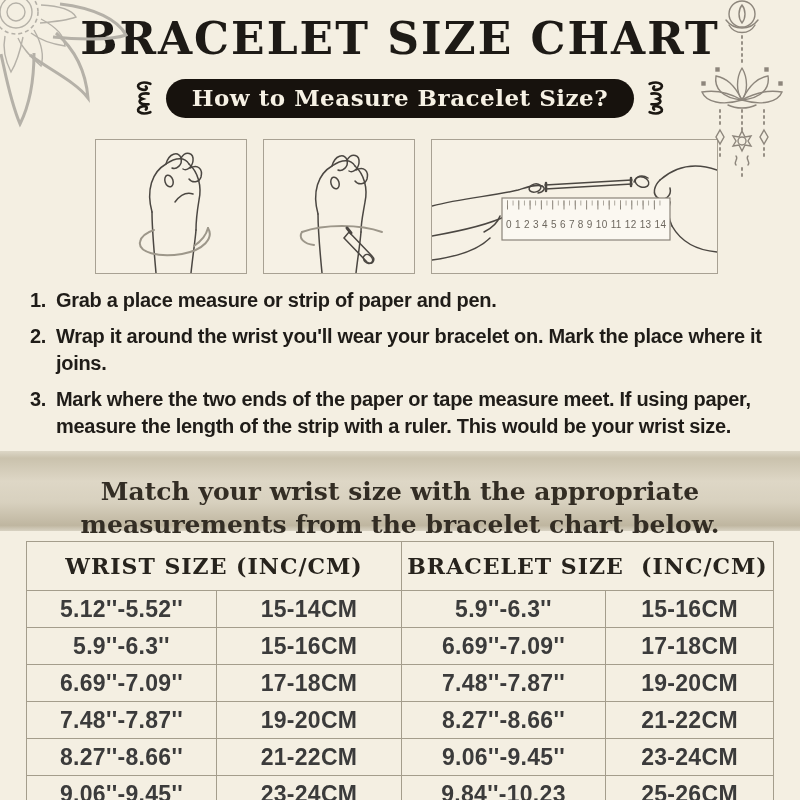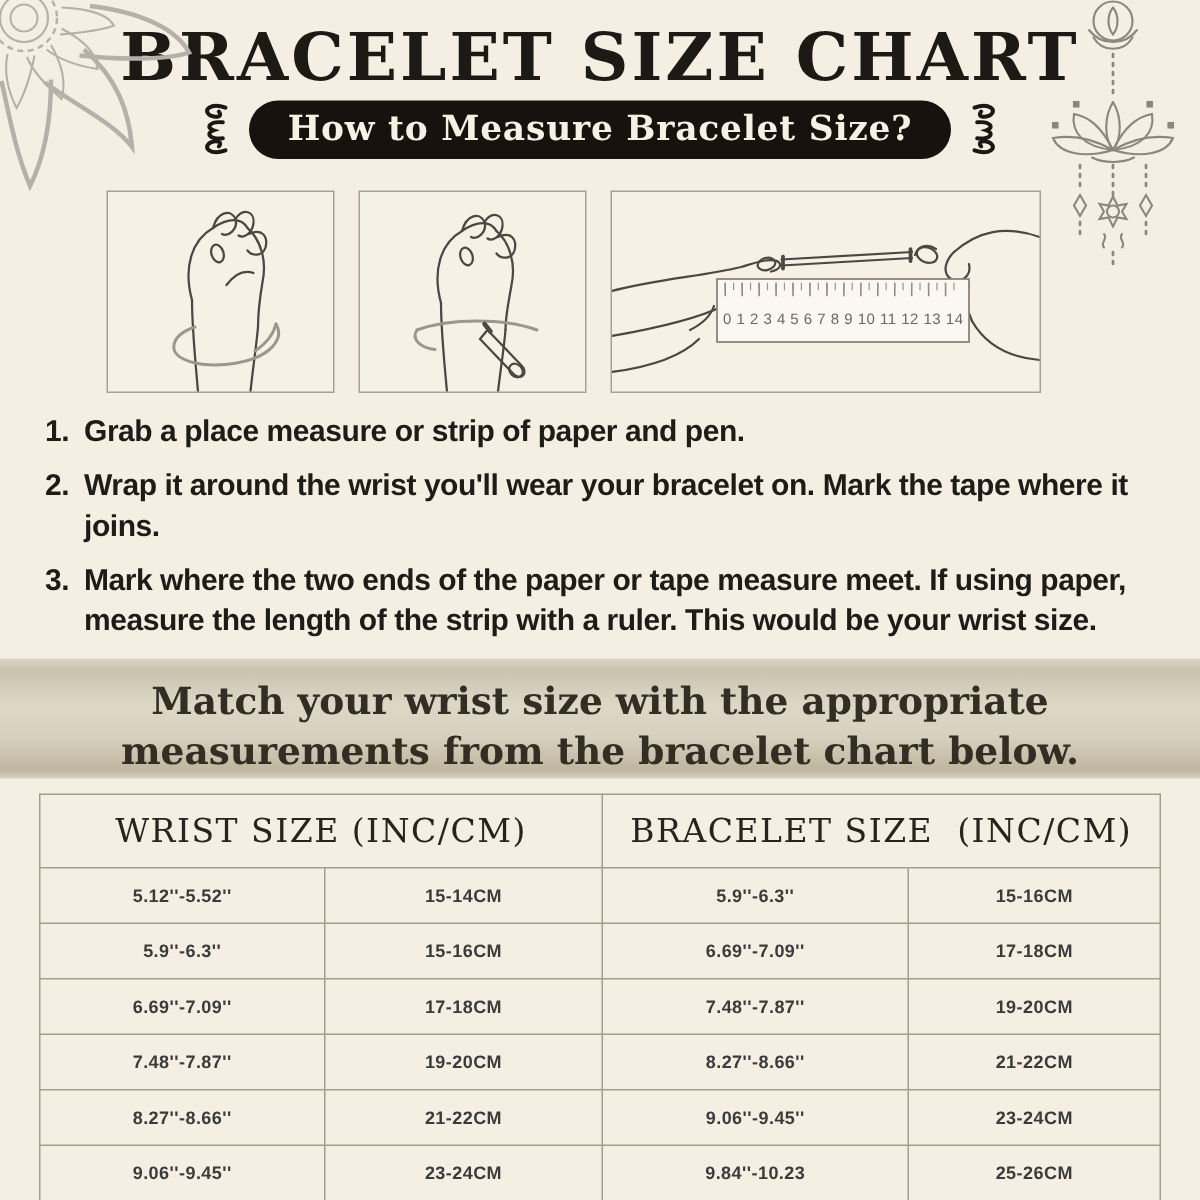--- a/index.html
+++ b/index.html
@@ -15,31 +15,31 @@
   .mandala{position:absolute;top:0;left:0;width:200px;height:200px;pointer-events:none;}
   .ornament{position:absolute;top:0;right:6px;width:104px;height:180px;pointer-events:none;}
   
   .page-title{
     margin:14px 0 0 0;text-align:center;
     font-family:"DejaVu Serif","Liberation Serif",serif;
     font-weight:700;font-size:44px;line-height:50px;
     letter-spacing:2px;color:#1d1a16;
   }
   
-  .badge-row{margin-top:2px;display:flex;align-items:center;justify-content:center;gap:13px;text-align:center;}
+  .badge-row{margin-top:14px;display:flex;align-items:center;justify-content:center;gap:13px;text-align:center;}
   .badge-pill{
     background:#17120d;color:#f6f1e4;
     border-radius:22px;padding:5px 26px 7px 26px;
     font-family:"DejaVu Serif","Liberation Serif",serif;
     font-weight:700;font-size:23px;letter-spacing:0.5px;
   }
   .flourish{width:32px;height:40px;}
   .flourish.right{transform:scaleX(-1);}
   
-  .illus-row{margin:21px 0 0 44px;display:flex;gap:16px;padding-left:27px;}
+  .illus-row{margin:21px 0 0 68px;display:flex;gap:16px;padding-left:27px;}
   .illus-box{
     border:1px solid #a8a193;height:135px;background:#f6f1e5;
     box-sizing:border-box;
   }
   .illus-box.small{width:152px;}
   .illus-box.wide{width:287px;}
   .sketch{stroke:#4b4742;stroke-width:1.5;fill:none;stroke-linecap:round;}
   .sketch-soft{stroke:#9d978a;stroke-width:2;fill:none;stroke-linecap:round;}
   
   .steps{margin:13px 0 0 30px;width:748px;}
@@ -47,36 +47,36 @@
         letter-spacing:-0.3px;line-height:27px;color:#1f1c18;}
   .step .num{width:26px;flex:none;}
   
   .banner{
     margin-top:11px;height:80px;box-sizing:border-box;padding-top:8px;
     background:linear-gradient(180deg,#ddd7c7 0%,#cac2ad 9%,#ded7c6 38%,#d8d1bf 64%,#bfb6a0 93%,#d8d2c2 100%);
     text-align:center;
     font-family:"DejaVu Serif","Liberation Serif",serif;
     font-weight:600;font-size:25px;line-height:33px;color:#332d24;
   }
-  .banner .banner-text{max-width:740px;margin:4px auto;}
+  .banner .banner-text{max-width:740px;margin:16px auto;}
   
   table.size-table{
     width:747px;margin:10px auto 0 auto;border-collapse:collapse;
     table-layout:fixed;
   }
   .size-table th,.size-table td{
     border:1px solid #a49d8c;text-align:center;padding:0;
   }
   .size-table th{
     height:48px;
     font-family:"DejaVu Serif","Liberation Serif",serif;
-    font-weight:400;font-size:22px;letter-spacing:1px;color:#27231d;
+    font-weight:700;font-size:22px;letter-spacing:1px;color:#27231d;
   }
   .size-table td{
-    height:36px;font-size:12px;font-weight:600;letter-spacing:0.3px;color:#3b3b3b;
+    height:36px;font-size:23px;font-weight:600;letter-spacing:0.3px;color:#3b3b3b;
   }
 </style>
 </head>
 <body>
 
 <div class="mandala">
   <svg width="200" height="200" viewBox="0 0 200 200" fill="none">
     <g stroke="#b5b1a8">
       <circle cx="16" cy="12" r="9" stroke-width="1.4"></circle>
       <circle cx="16" cy="12" r="16" stroke-width="1.4"></circle>
@@ -230,21 +230,21 @@
   </div>
 </div>
 
 <div class="steps">
   <div class="step">
     <span class="num">1.</span>
     <span class="txt">Grab a place measure or strip of paper and pen.</span>
   </div>
   <div class="step">
     <span class="num">2.</span>
-    <span class="txt">Wrap it around the wrist you'll wear your bracelet on. Mark the tape where it joins.</span>
+    <span class="txt">Wrap it around the wrist you'll wear your bracelet on. Mark the place where it joins.</span>
   </div>
   <div class="step">
     <span class="num">3.</span>
     <span class="txt">Mark where the two ends of the paper or tape measure meet. If using paper, measure the length of the strip with a ruler. This would be your wrist size.</span>
   </div>
 </div>
 
 <div class="banner">
   <div class="banner-text">Match your wrist size with the appropriate measurements from the bracelet chart below.</div>
 </div>

